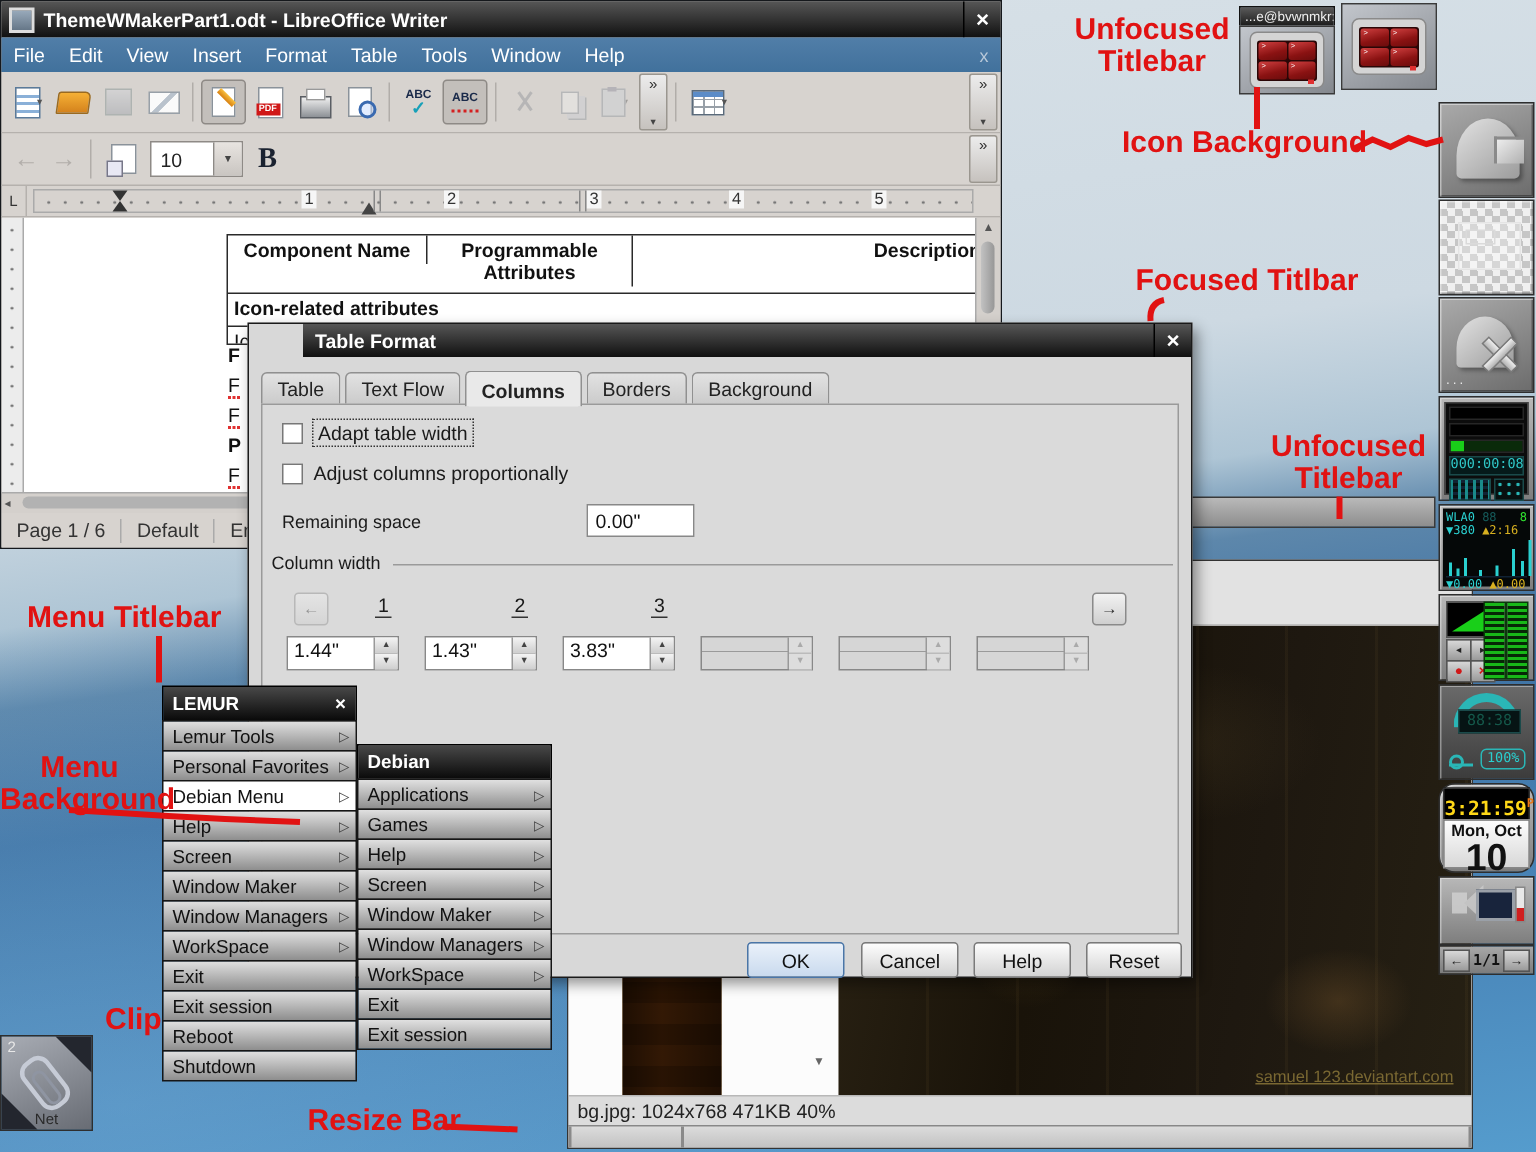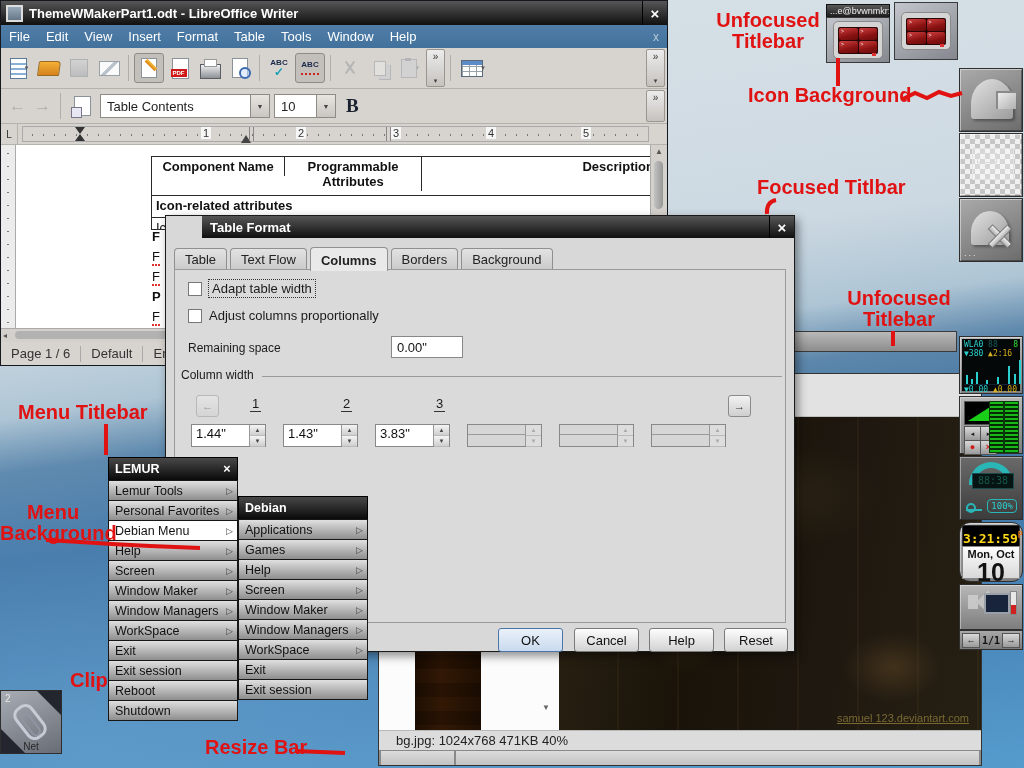--- a/index.html
+++ b/index.html
@@ -133,21 +133,21 @@
      linear-gradient(90deg,#4a3314,#7a5526 40%,#4a3314);background-blend-mode:multiply;}
   .bgimg{position:absolute;left:180px;right:0;top:0;bottom:0;background:
      repeating-linear-gradient(90deg,transparent 0 58px,rgba(120,95,50,.10) 58px 60px),
      radial-gradient(70px 50px at 79% 80%, rgba(140,100,50,.30), transparent 70%),
      radial-gradient(60px 60px at 30% 68%, rgba(130,100,45,.22), transparent 70%),
      radial-gradient(120px 70px at 55% 25%, rgba(110,90,50,.16), transparent 75%),
      linear-gradient(100deg,#2b2314 0%,#191309 35%,#1e1810 65%,#262013 100%);}
   .washer{position:absolute;left:23%;top:52%;width:56px;height:56px;border-radius:50%;border:6px solid rgba(90,70,40,.35);background:radial-gradient(circle,#0d0a05 40%, rgba(80,60,30,.3));}
   .wmark{position:absolute;right:12px;bottom:6px;font-size:11px;color:#8a7638;opacity:.85;text-decoration:underline;}
   .vdrop{position:absolute;left:163px;bottom:18px;font-size:8px;color:#666;}
-  .vstatus{height:19px;background:#dcdcdc;border-top:1px solid #b8b8b8;font-size:13px;color:#222;padding-left:17px;line-height:19px;}
+  .vstatus{height:19px;background:#dcdcdc;border-top:1px solid #b8b8b8;font-size:13px;color:#222;padding-left:6px;line-height:19px;}
   .vresize{height:14px;background:linear-gradient(#dcdcdc,#c2c2c2);border-top:1px solid #888;position:relative;}
   .vresize .hd{position:absolute;left:75px;top:0;bottom:0;width:2px;background:#8a8a8a;}
   .vresize .cap{position:absolute;top:0;bottom:0;width:2px;background:#8a8a8a;}
   
   .miniw{width:64px;z-index:6;}
   .minit{height:13px;background:linear-gradient(#5a5a5a,#1c1c1c);color:#eee;font-size:9px;line-height:13px;padding:0 3px;white-space:nowrap;overflow:hidden;border:1px solid #111;border-bottom:none;box-sizing:border-box;}
   .minib{height:46px;background:linear-gradient(150deg,#c2c6cc,#84888e);border:1px solid #3a3a3a;box-sizing:border-box;display:flex;align-items:center;justify-content:center;}
   .minib.tall{height:58px;}
   .scrframe{width:48px;height:36px;background:#d4d4d4;border:1px solid #8a8a8a;border-radius:5px;display:flex;align-items:center;justify-content:center;position:relative;}
   .scr{width:40px;height:27px;background:#2a0606;border-radius:2px;display:grid;grid-template-columns:1fr 1fr;grid-template-rows:1fr 1fr;gap:1px;padding:1px;box-sizing:border-box;}
@@ -353,24 +353,20 @@
           <span class="dn">▾</span>
         </div>
     </div>
     <div id="toolbar2" class="tb">
       <span class="nav-arr">←</span>
       <span class="nav-arr">→</span>
       <div class="sep"></div>
       <div class="tbtn">
           <div class="ic-page2"></div>
         </div>
-      <div class="combo" style="width:168px">
-        <span class="cv">Table Contents</span>
-        <span class="dd">▼</span>
-      </div>
       <div class="combo" style="width:60px">
         <span class="cv">10</span>
         <span class="dd">▼</span>
       </div>
       <span class="boldB">B</span>
       <div class="ovf" style="margin-left:auto;margin-right:2px;height:28px">
           <span>»</span>
         </div>
     </div>
     <div class="rulerrow">
@@ -611,20 +607,32 @@
   </div>
   <div class="tile checker" style="top:133px;">
     <div class="ghostwin"></div>
   </div>
   <div class="tile" style="top:198px;">
     <div class="dome" style="width:38px;height:34px;top:12px;"></div>
     <div class="tools1"></div>
     <div class="tools2"></div>
     <div class="dots3">...</div>
   </div>
+  <div class="apptile" style="top:264px;height:70px;">
+    <div class="blackpanel">
+      <div class="slot"></div>
+      <div class="slot"></div>
+      <div class="minibar"></div>
+      <div class="lcdline">000:00:08</div>
+      <div class="ledrow">
+        <div class="ledgrid"></div>
+        <div class="leddots"></div>
+      </div>
+    </div>
+  </div>
   <div class="apptile" style="top:336px;height:58px;">
     <div class="netpanel">
       <div><span>WLA0</span> <span class="dim">88</span><span class="grn" style="float:right">8</span></div>
       <div><span>▼380</span> <span class="yel">▲2:16</span></div>
       <div class="netgraph">
         <div class="ng" style="left:2px;height:9px;"></div>
           <div class="ng" style="left:7px;height:5px;"></div>
         <div class="ng" style="left:12px;height:12px;"></div>
           <div class="ng" style="left:22px;height:4px;"></div>
         <div class="ng" style="left:33px;height:7px;"></div>

